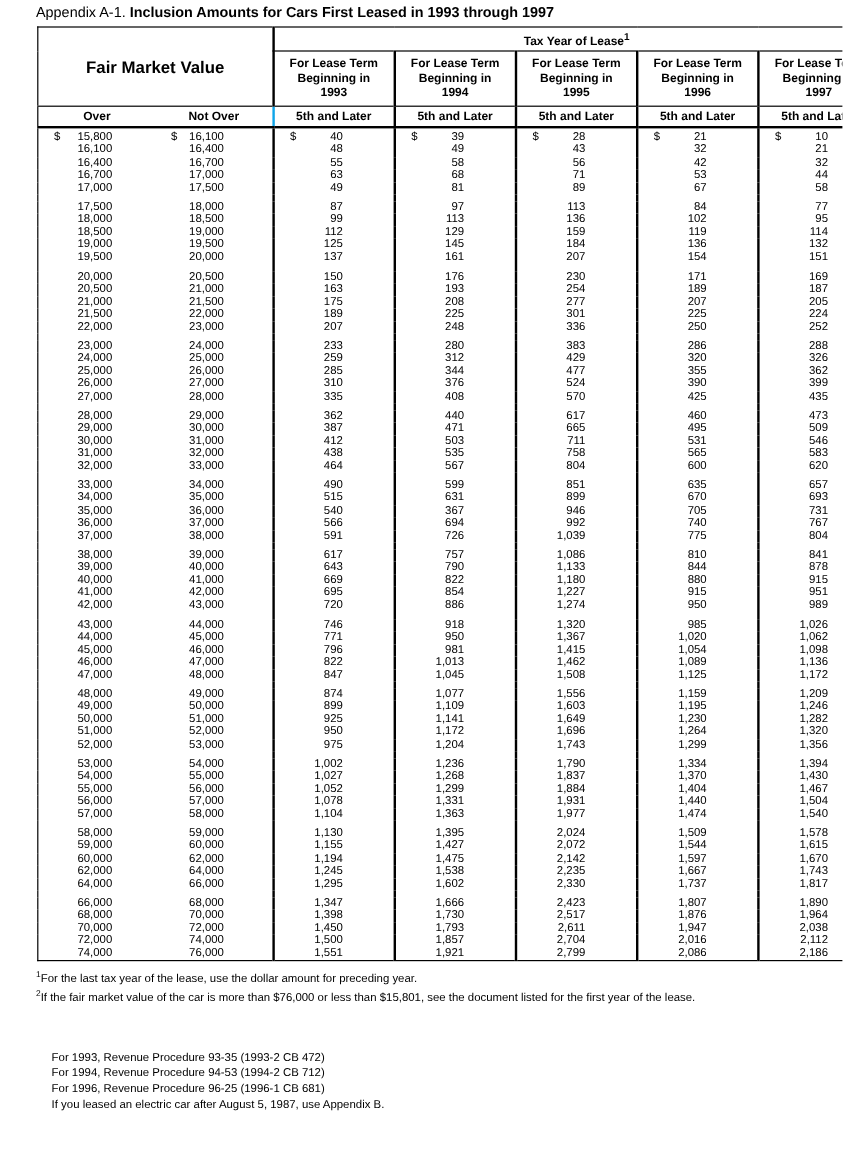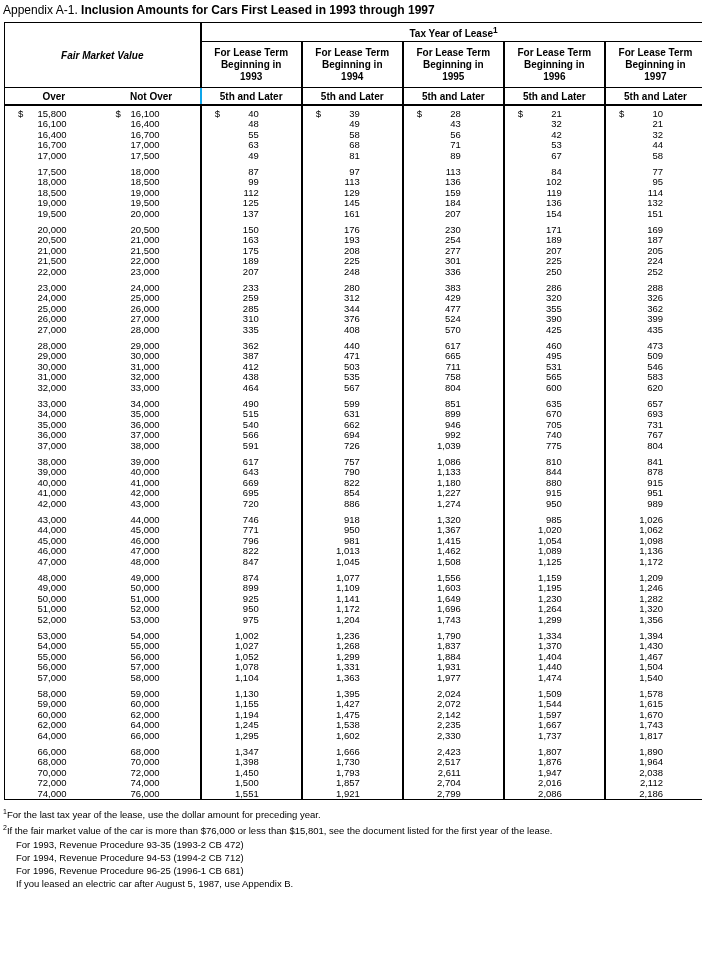--- a/index.html
+++ b/index.html
@@ -4,20 +4,21 @@
 <style>
   * { margin:0; padding:0; box-sizing:border-box; }
   html,body { background:#ffffff; }
   .page {
     position:relative;
     width:702px; height:963px;
     background:#ffffff;
     color:#000000;
     font-family:"Liberation Sans","DejaVu Sans",sans-serif;
     overflow:hidden;
+    padding-left:27px;
   }
   .title-line {
     padding:3px 0 0 3px;
     font-size:12px;
     line-height:15px;
     white-space:nowrap;
   }
   .title-prefix { font-weight:normal; }
   .title-main { font-weight:bold; }
 
@@ -30,22 +31,21 @@
     border:1px solid #000;
   }
   col.c-over-col, col.c-notover-col { width:98px; }
   col.c-year-col { width:101px; }
 
   th { font-weight:bold; text-align:center; vertical-align:middle; }
 
   th.fmv-cell {
     border-right:2px solid #000;
     border-bottom:1px solid #000;
-    font-size:10px;
-    font-style:italic;
+    font-size:14px;
   }
   th.taxyear-cell {
     height:15px;
     border-bottom:1px solid #000;
     font-size:10px;
     line-height:14px;
   }
   th.yearhead {
     height:46px;
     border-left:2px solid #000;
@@ -83,21 +83,21 @@
   tr.gap td { height:5.5px; }
   tr.first-data td { padding-top:3px; }
   .dollar { float:left; margin-left:13px; }
 
   .footnotes {
     margin:5px 0 0 3px;
     font-size:9.5px;
     line-height:13px;
   }
   .footnotes sup { font-size:7px; }
-  .fn-details { margin-left:13px; }
+  .fn-details { margin-left:13px;margin-top:36px; }
   .fn-details div { line-height:13px; }
 </style>
 </head>
 <body>
 
 <div class="page">
 
   <div class="title-line">
     <span class="title-prefix">Appendix A-1.</span>
     <span class="title-main">Inclusion Amounts for Cars First Leased in 1993 through 1997</span>
@@ -441,21 +441,21 @@
           <td class="c-year"><span>515</span></td>
           <td class="c-year"><span>631</span></td>
           <td class="c-year"><span>899</span></td>
           <td class="c-year"><span>670</span></td>
           <td class="c-year"><span>693</span></td>
         </tr>
         <tr>
           <td class="c-over"><span>35,000</span></td>
           <td class="c-notover"><span>36,000</span></td>
           <td class="c-year"><span>540</span></td>
-          <td class="c-year"><span>662</span></td>
+          <td class="c-year"><span>367</span></td>
           <td class="c-year"><span>946</span></td>
           <td class="c-year"><span>705</span></td>
           <td class="c-year"><span>731</span></td>
         </tr>
         <tr>
           <td class="c-over"><span>36,000</span></td>
           <td class="c-notover"><span>37,000</span></td>
           <td class="c-year"><span>566</span></td>
           <td class="c-year"><span>694</span></td>
           <td class="c-year"><span>992</span></td>

